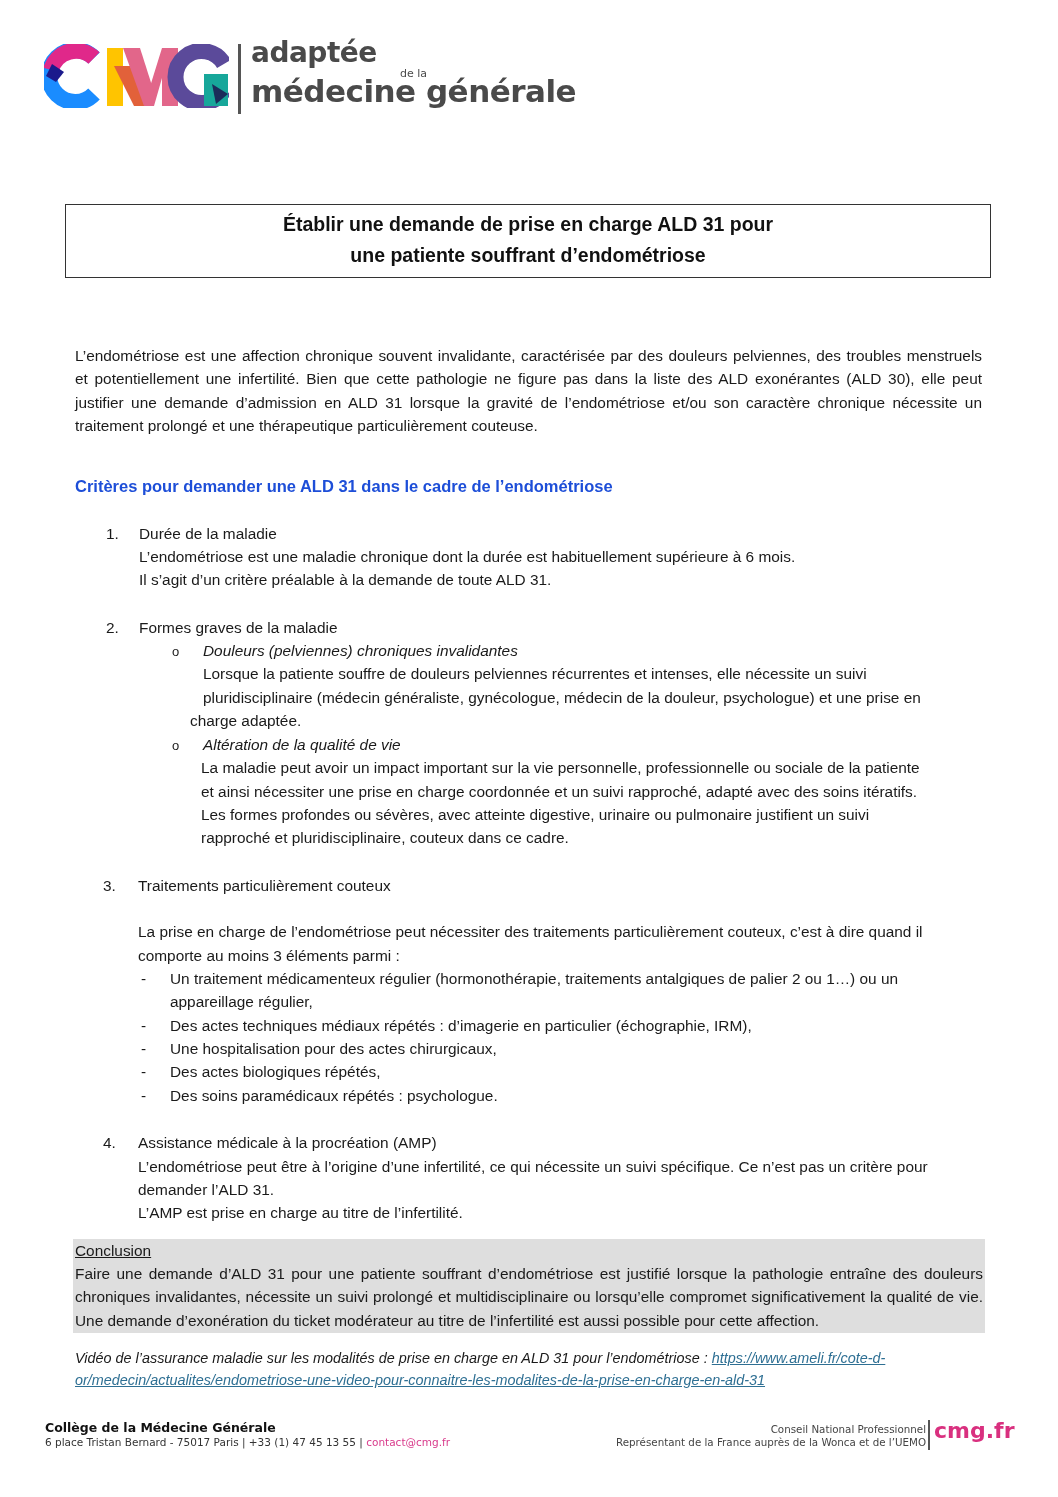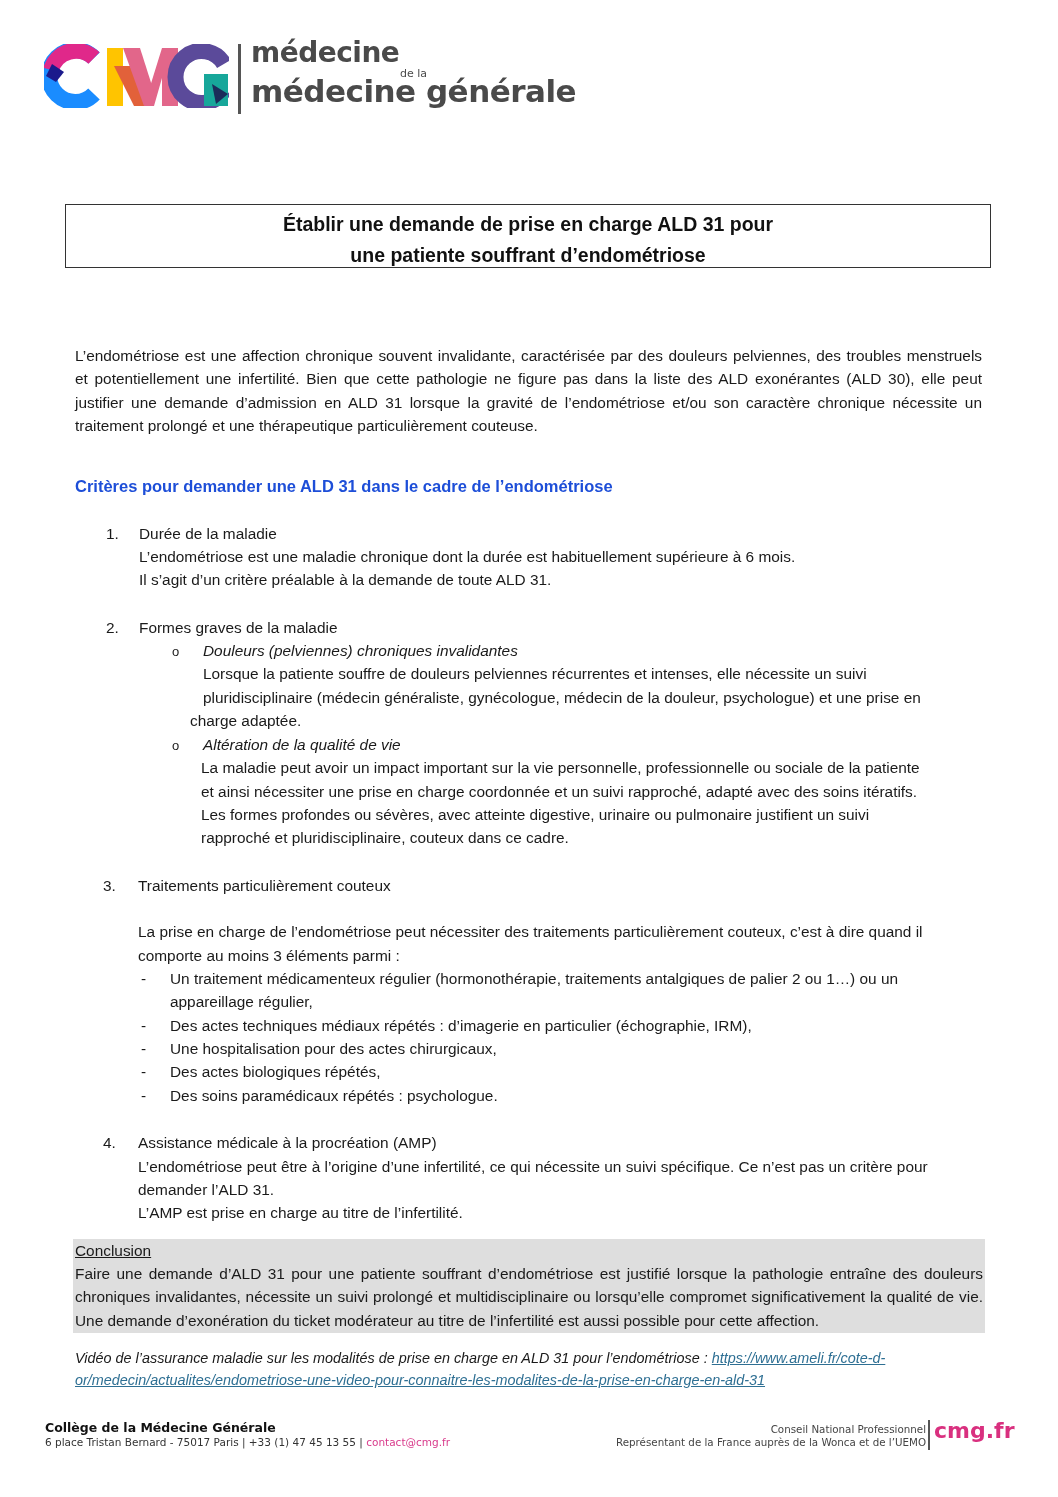--- a/index.html
+++ b/index.html
@@ -13,21 +13,21 @@
   .logo { left: 44px; top: 44px; width: 560px; height: 72px; }
   .logo-mark { position: absolute; left: 0; top: 0; width: 185px; height: 64px; }
   .logo-sep { position: absolute; left: 194px; top: 0; width: 3px; height: 70px; background: #555; }
   .logo-text { position: absolute; left: 207px; top: -6px; color: #4a4a4a; font-family: "DejaVu Sans", sans-serif; font-weight: bold; }
   .logo-t1 { font-size: 28px; line-height: 30px; letter-spacing: -0.5px; }
   .logo-t2 { font-size: 11px; line-height: 11px; font-weight: normal; margin-top: 0px; text-align: center; }
   .logo-t3 { font-size: 31px; line-height: 30px; letter-spacing: -0.5px; margin-top: -3px; }
 
   
   .title-box {
-    left: 65px; top: 204px; width: 926px; height: 64px;
+    left: 65px; top: 204px; width: 926px; height: 74px;
     border: 1.5px solid #333; box-sizing: border-box;
     text-align: center; font-weight: bold; font-size: 19.5px; line-height: 31px;
     padding-top: 4px; color: #111;
   }
 
   .text { font-size: 15.4px; line-height: 23.3px; }
   .intro { left: 75px; top: 344px; width: 907px; text-align: justify; }
 
   .section-heading { left: 75px; top: 477px; color: #1d4ed8; font-weight: bold; font-size: 16.5px; }
 
@@ -64,21 +64,21 @@
     <polygon points="70,22 86,22 106,62 90,62" fill="#e2613a"></polygon>
     <polygon points="100,62 118,4 134,4 134,62 118,62 118,34 110,62" fill="#e2668a"></polygon>
     <polygon points="79,4 96,4 110,48 100,62" fill="#e2668a"></polygon>
 
     <path d="M180 20 A26 26 0 1 0 180 46" fill="none" stroke="#5b4a9a" stroke-width="16"></path>
     <rect x="160" y="30" width="24" height="32" fill="#17a79a"></rect>
     <polygon points="168,40 184,50 172,60" fill="#1b2c5a"></polygon>
   </svg>
   <div class="logo-sep"></div>
   <div class="logo-text">
-    <div class="logo-t1">médecine</div>
+    <div class="logo-t1">adaptée</div>
     <div class="logo-t2">de la</div>
     <div class="logo-t3">médecine générale</div>
   </div>
 </div>
 
 <div class="abs title-box">
   <div>Établir une demande de prise en charge ALD 31 pour</div>
   <div>une patiente souffrant d’endométriose</div>
 </div>
 

